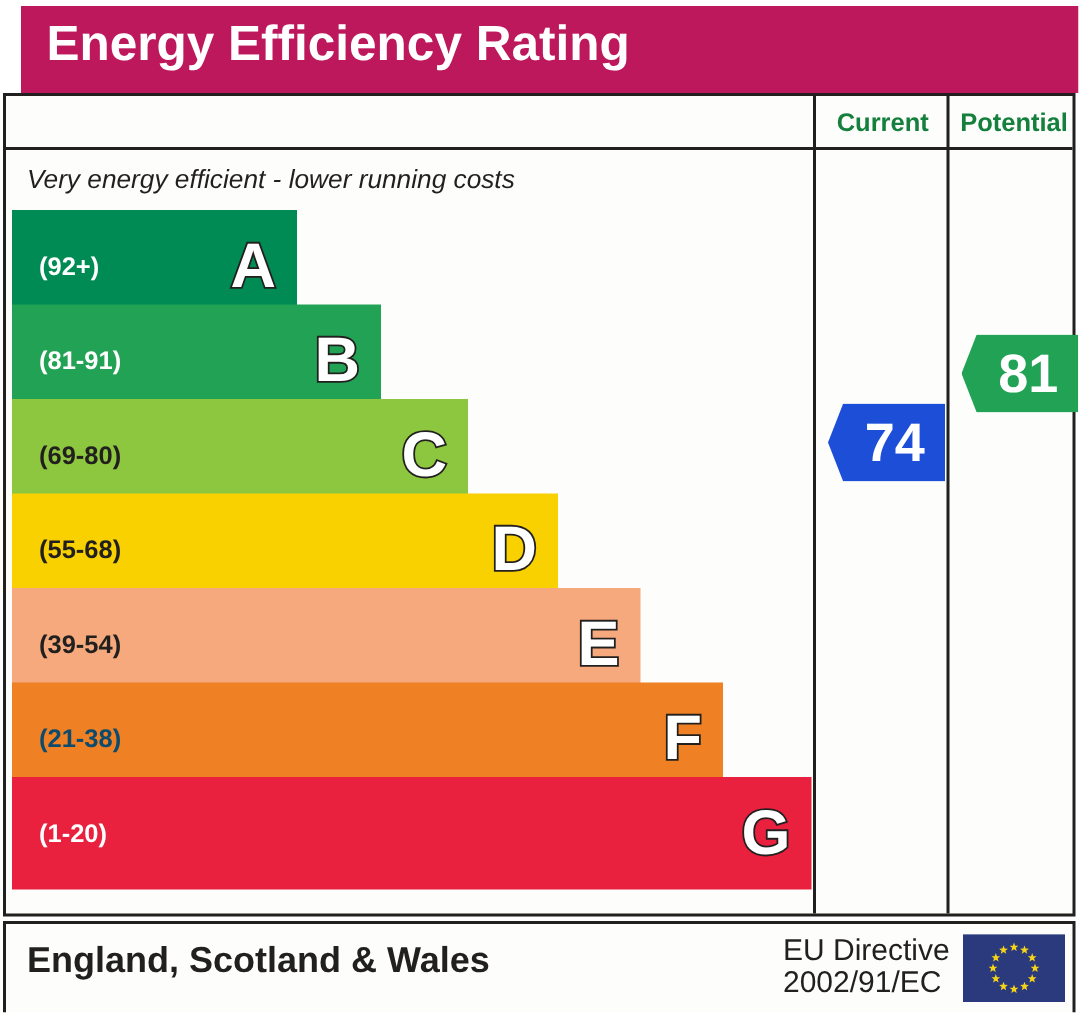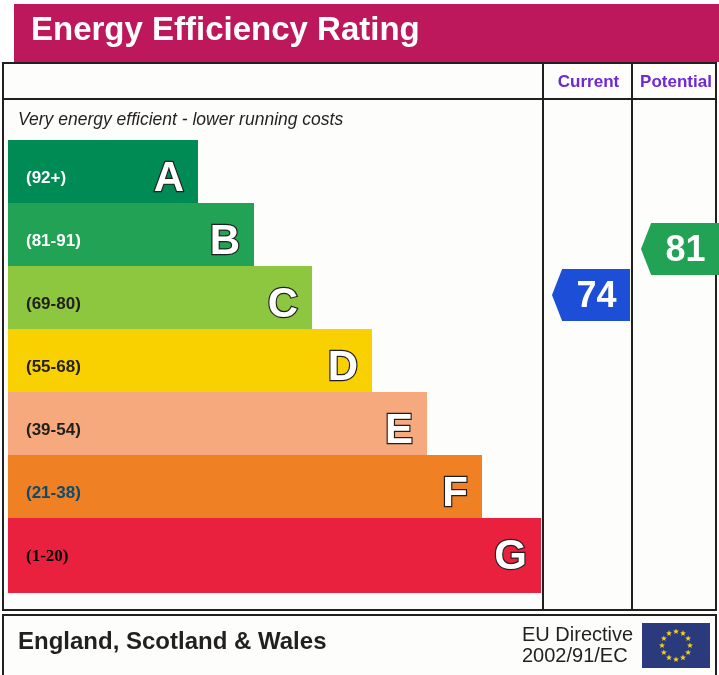--- a/index.html
+++ b/index.html
@@ -71,21 +71,21 @@
     height: 545px;
   }
   .col-div.c1 { left: 538px; }
   .col-div.c2 { left: 627px; }
 
   .head-label {
     position: absolute;
     top: 8px;
     font-size: 17px;
     font-weight: bold;
-    color: #6d28d9;
+    color: #15803d;
     text-align: center;
     white-space: nowrap;
   }
   .head-label.current   { left: 540px; width: 89px; }
   .head-label.potential { left: 629px; width: 86px; }
 
   
   .caption {
     position: absolute;
     left: 14px;
@@ -237,21 +237,21 @@
         <span class="band-range" style="color: rgb(34, 31, 31);">(39-54)</span>
         <span class="band-letter">E</span>
       </div>
 
       <div class="band" id="band-f" style="top: 391px; width: 474px; background: rgb(239, 128, 35);">
         <span class="band-range" style="color: #0c4a6e;">(21-38)</span>
         <span class="band-letter">F</span>
       </div>
 
       <div class="band" id="band-g" style="top: 454px; width: 533px; background: rgb(233, 32, 62);">
-        <span class="band-range" style="color: #000000; font-family: Liberation Serif, serif;">(1-20)</span>
+        <span class="band-range" style="color: #ffffff;">(1-20)</span>
         <span class="band-letter">G</span>
       </div>
 
     </div>
 
     <div class="rating" id="rating-current" style="left: 548px; top: 205px; width: 78px; background: #1d4ed8;">
       <span class="rating-value">74</span>
     </div>
 
     <div class="rating" id="rating-potential" style="left: 637px; top: 159px; width: 78px; background: rgb(33, 162, 84);">

